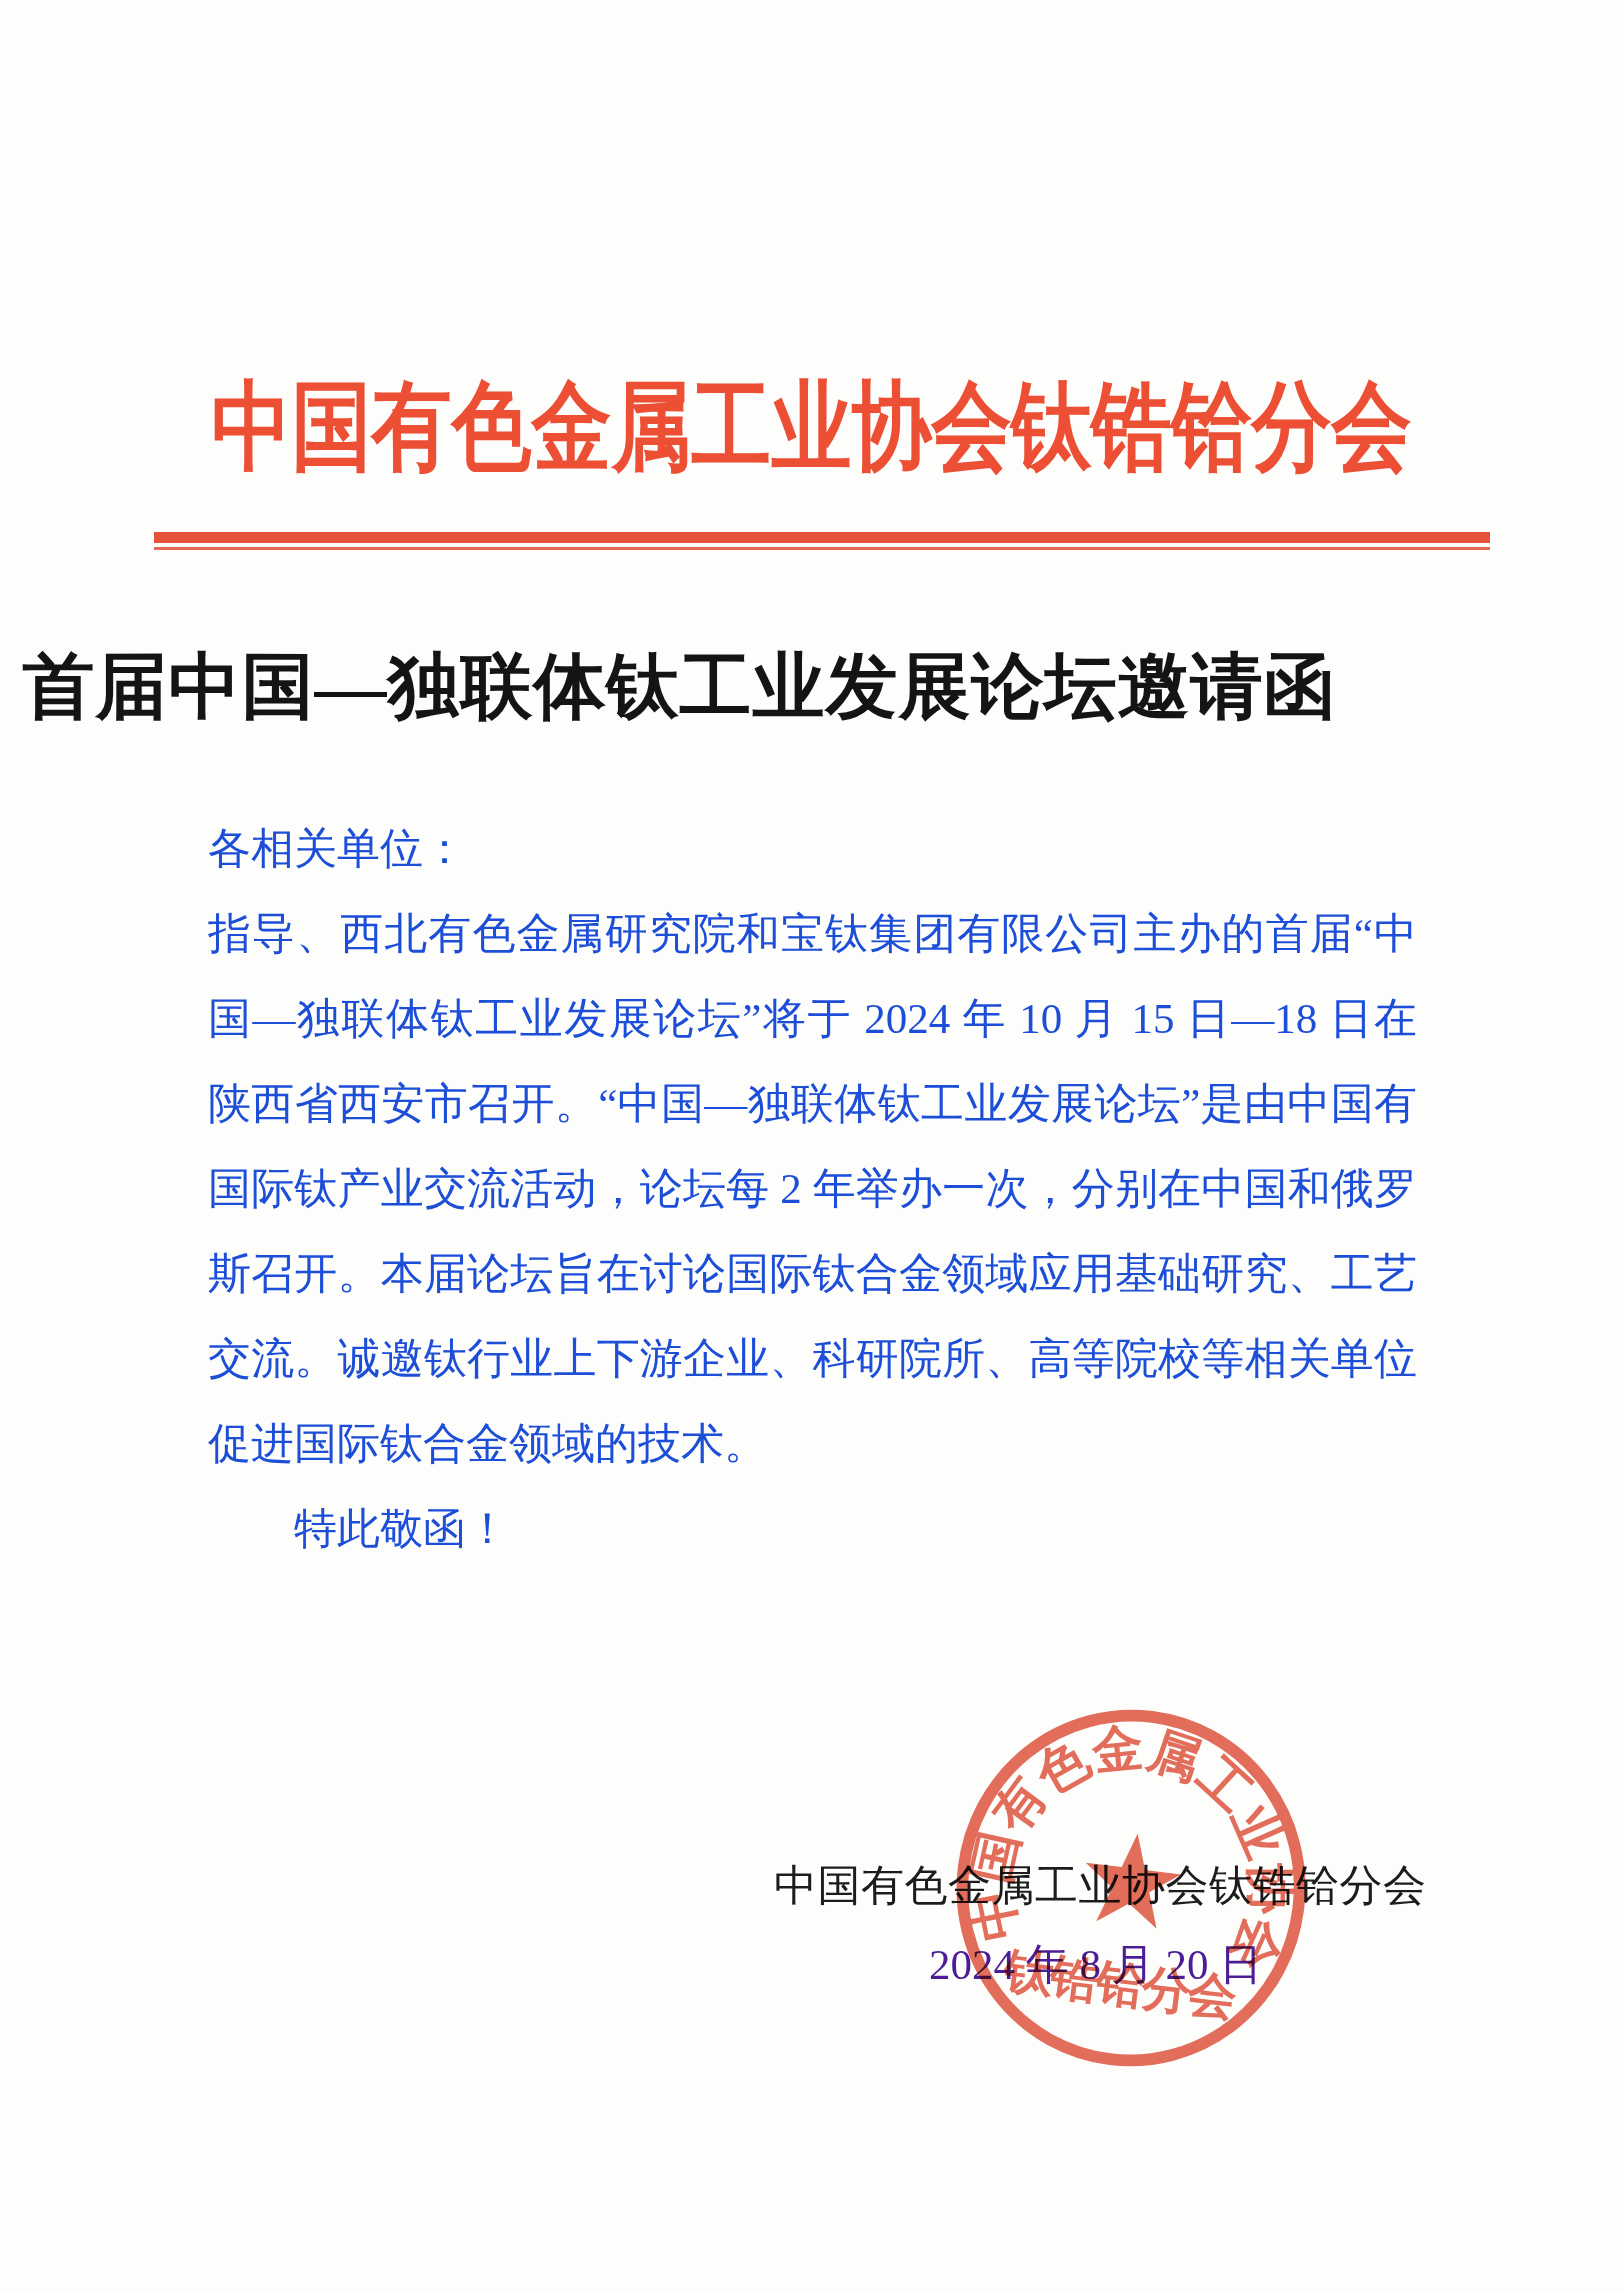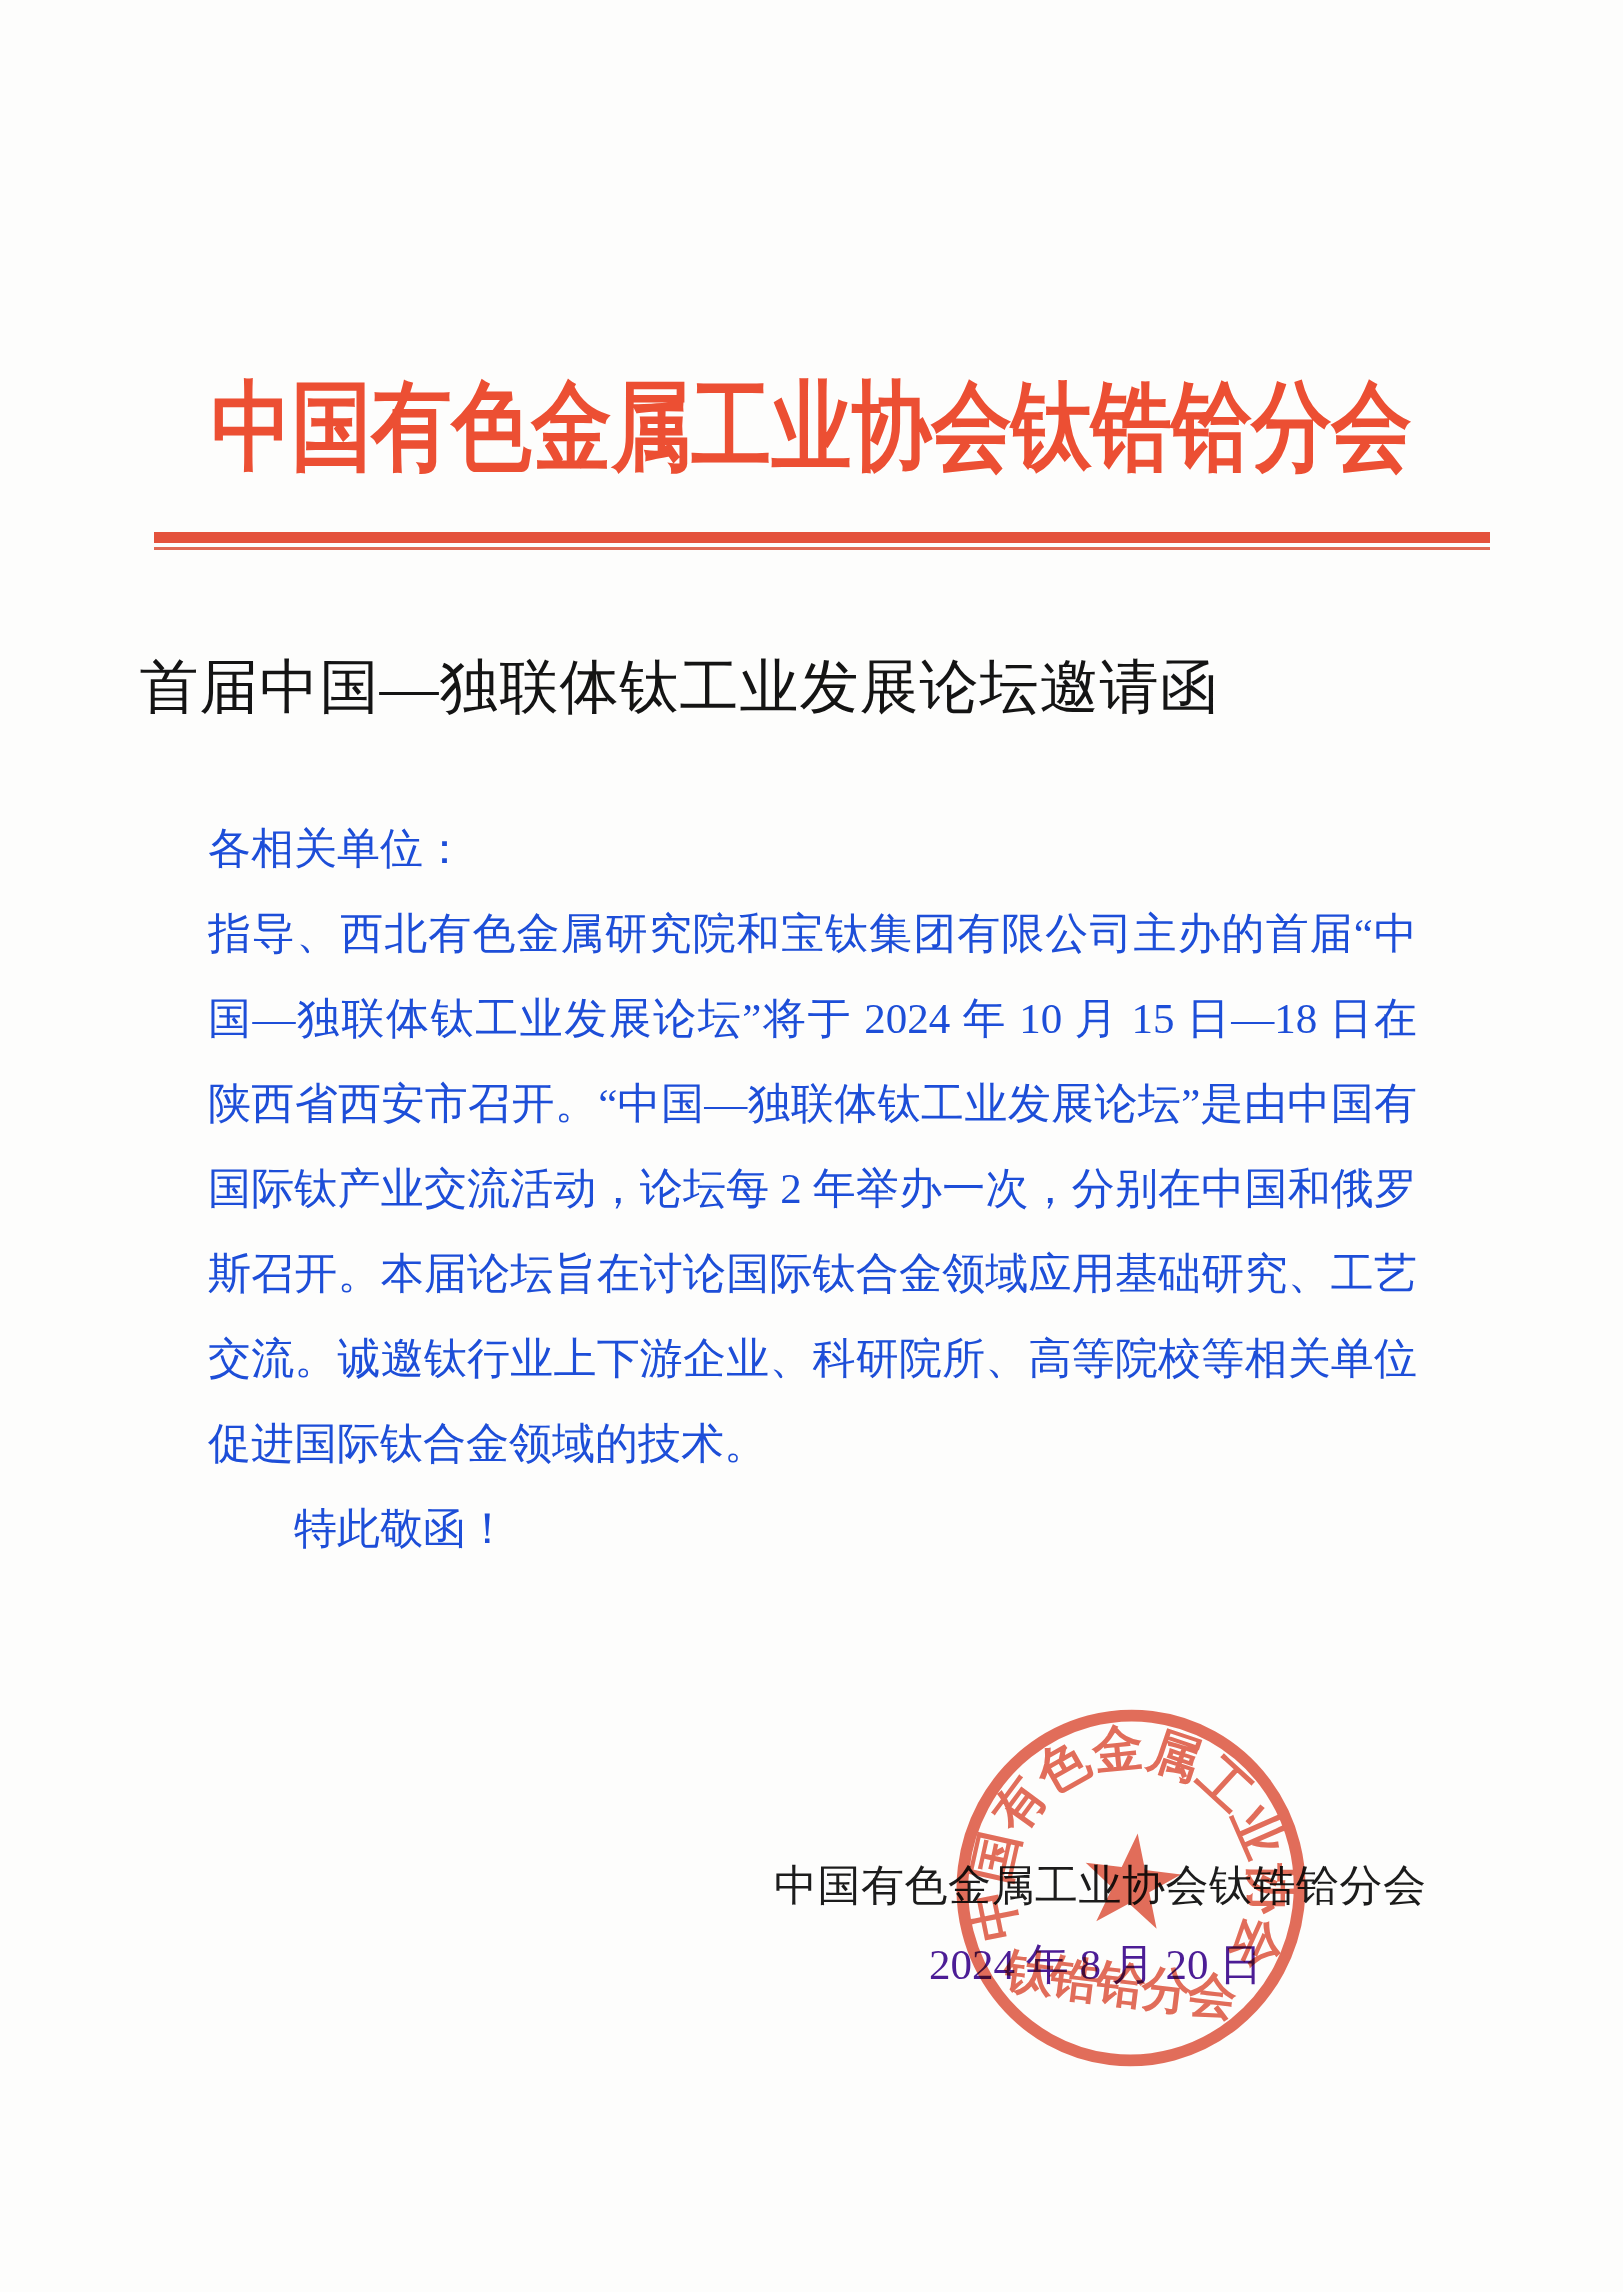--- a/index.html
+++ b/index.html
@@ -19,21 +19,21 @@
     transform:scaleY(1.22);transform-origin:center center;
     letter-spacing:0px;white-space:nowrap;
   }
   
   .rule-thick{position:absolute;left:154px;top:532px;width:1336px;height:10.8px;background:#e4523c;}
   .rule-thin{position:absolute;left:154px;top:547px;width:1336px;height:2.9px;background:#e06a55;}
   
   .letter-title{
     position:absolute;left:0;top:643px;width:1359px;height:88px;
     line-height:88px;text-align:center;
-    font-size:59px;font-weight:normal;color:#141414;
+    font-size:72px;font-weight:bold;color:#141414;
     letter-spacing:1px;white-space:nowrap;
   }
   
   .body-block{position:absolute;left:208px;top:806px;width:1209px;}
   .line{
     height:85px;line-height:85px;
     font-size:43px;color:#1d4ed8;
     white-space:nowrap;
   }
   .line.full{

